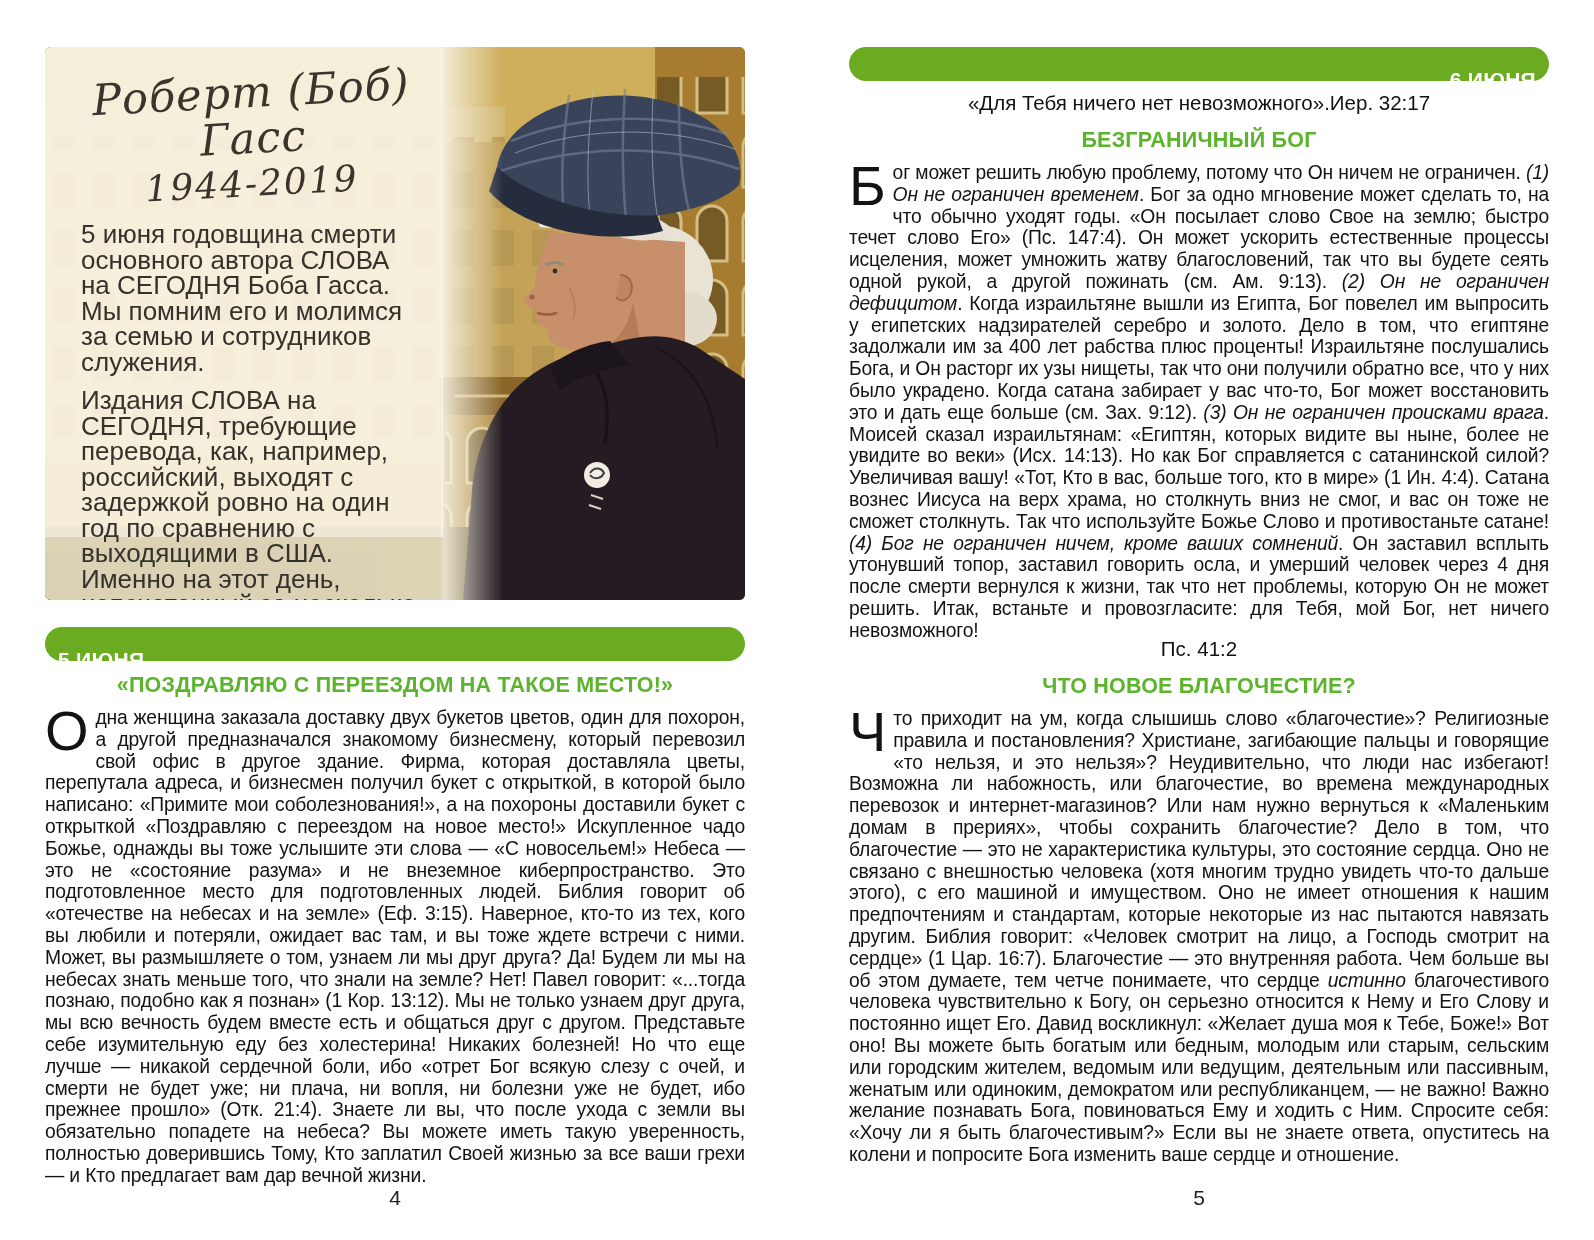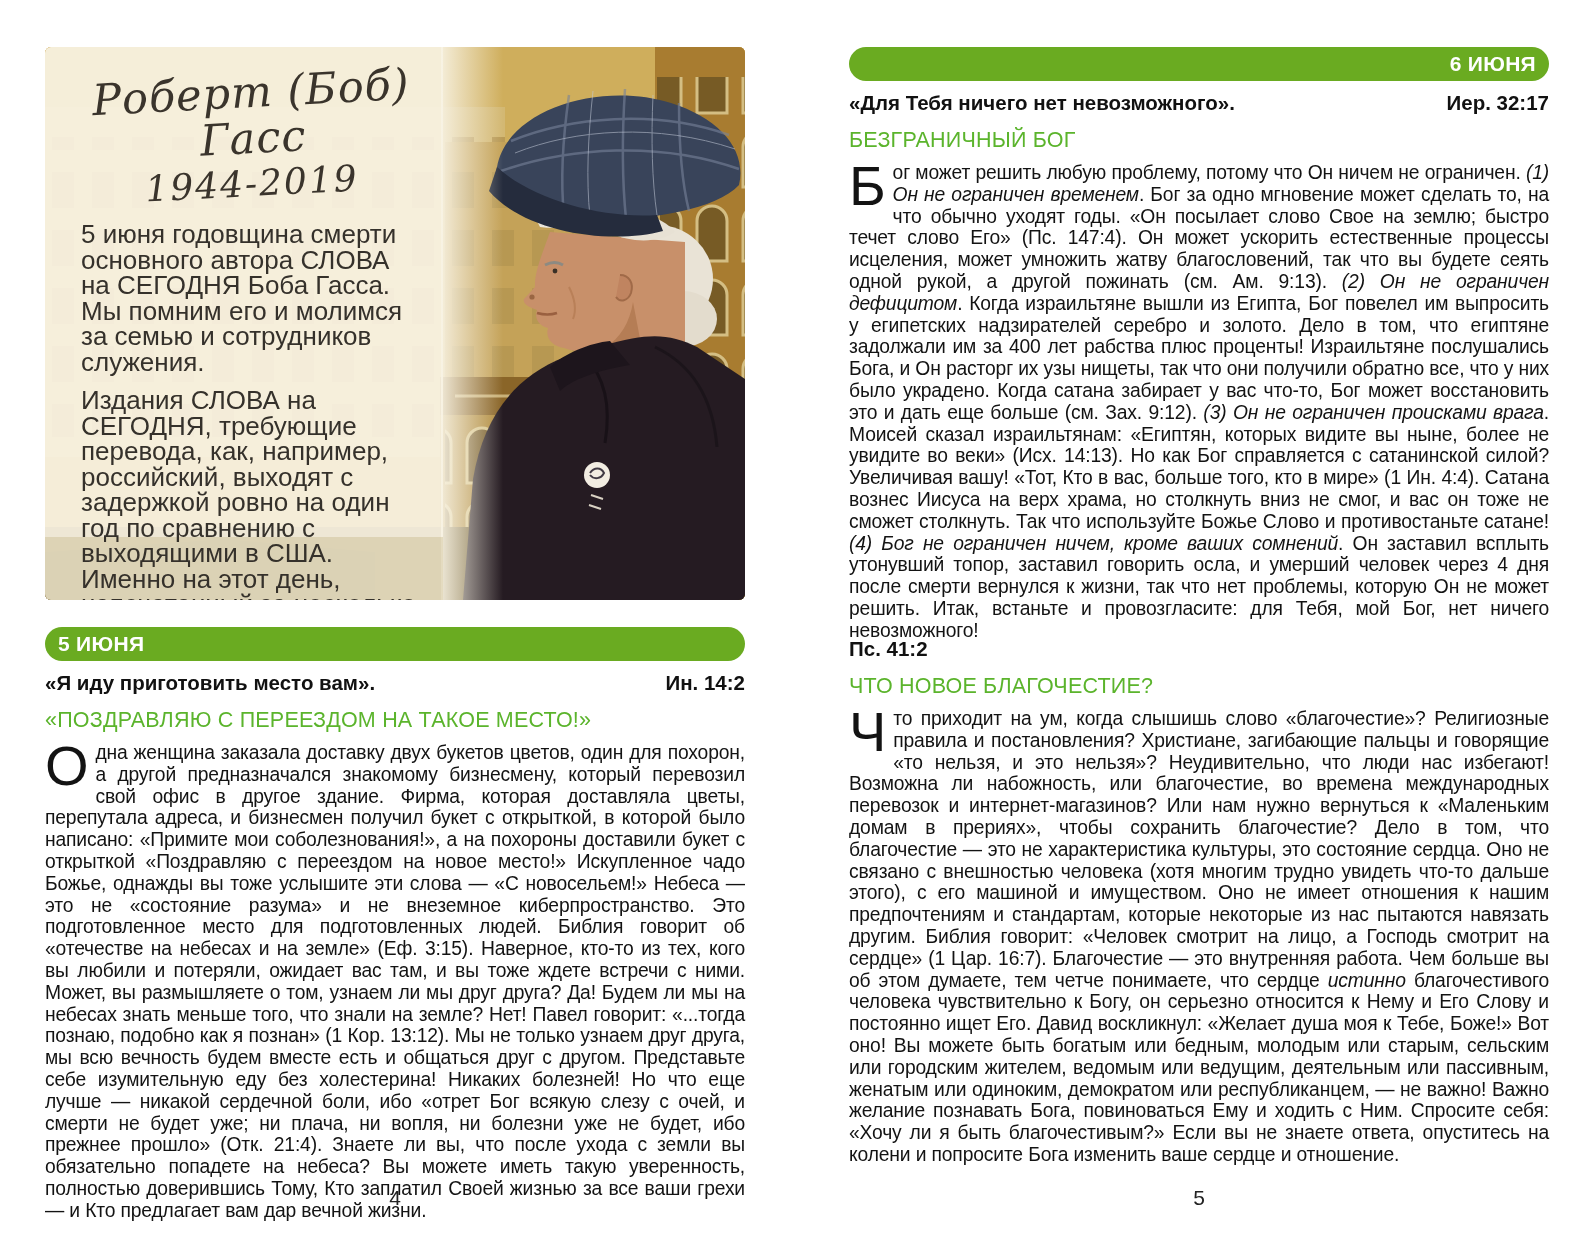--- a/index.html
+++ b/index.html
@@ -7,33 +7,33 @@
     width:1594px;height:1240px;background:#ffffff;position:relative;
     font-family:"Liberation Sans", sans-serif;color:#111;
     -webkit-font-smoothing:antialiased;
   }
   .page{position:absolute;top:47px;width:700px;height:1193px;}
   .page-left{left:45px;}
   .page-right{left:849px;}
 
   .banner{
     height:34px;background:#6aab21;color:#fff;font-weight:bold;
-    font-size:21px;line-height:34px;padding:0 13px;box-sizing:border-box;
+    font-size:21px;line-height:34px;padding:16px 13px;box-sizing:border-box;
     letter-spacing:0.3px;
     border-radius:17px;
   }
   .banner.right{text-align:right;}
 
   .entry{position:absolute;left:0;width:700px;}
   .quote-row{
-    display:flex;justify-content:space-between;align-items:baseline;
-    font-weight:bold;font-size:20.5px;margin-top:9px;line-height:26px;
+    display:flex;justify-content:center;align-items:baseline;
+    font-weight:normal;font-size:20.5px;margin-top:9px;line-height:26px;
   }
   .entry-title{
-    color:#5bb42c;font-weight:normal;font-size:21.5px;
+    text-align:center;color:#5bb42c;font-weight:bold;font-size:21.5px;
     margin:11px 0 9px;line-height:26px;letter-spacing:0.2px;
   }
   .body-text{
     font-size:19.3px;line-height:21.8px;text-align:justify;margin:0;
     color:#131313;letter-spacing:-0.15px;
   }
   .dropcap{
     float:left;font-size:56px;line-height:45px;margin:1px 7px 0 0;
     font-weight:normal;color:#131313;
   }
@@ -161,24 +161,20 @@
     <div class="mem-text">
       <div class="mem-name">Роберт (Боб) Гасс</div>
       <div class="mem-years">1944-2019</div>
       <p class="mem-p first">5 июня годовщина смерти основного автора СЛОВА на СЕГОДНЯ Боба Гасса. Мы помним его и молимся за семью и сотрудников служения.</p>
       <p class="mem-p">Издания СЛОВА на СЕГОДНЯ, требующие перевода, как, например, российский, выходят с задержкой ровно на один год по сравнению с выходящими в США. Именно на этот день, напечатанный за несколько месяцев до смерти Боба, попал текст о надежде верующего на небеса. Как часто говорил Боб Гасс: «Я не знал, но Бог знал…»</p>
     </div>
   </div>
 
   <div class="entry" style="top:580px">
     <div class="banner">5 ИЮНЯ</div>
-    <div class="quote-row">
-      <span>«Я иду приготовить место вам».</span>
-      <span>Ин. 14:2</span>
-    </div>
     <h2 class="entry-title">«ПОЗДРАВЛЯЮ С ПЕРЕЕЗДОМ НА ТАКОЕ МЕСТО!»</h2>
     <p class="body-text"><span class="dropcap">О</span><span><span>дна женщина заказала доставку двух букетов цветов, один для похорон, а другой предназначался знакомому бизнесмену, который перевозил свой офис в другое здание. Фирма, которая доставляла цветы, перепутала адреса, и бизнесмен получил букет с открыткой, в которой было написано: «Примите мои соболезнования!», а на похороны доставили букет с открыткой «Поздравляю с переездом на новое место!» Искупленное чадо Божье, однажды вы тоже услышите эти слова — «С новосельем!» Небеса — это не «состояние разума» и не внеземное киберпространство. Это подготовленное место для подготовленных людей. Библия говорит об «отечестве на небесах и на земле» (Еф. 3:15). Наверное, кто-то из тех, кого вы любили и потеряли, ожидает вас там, и вы тоже ждете встречи с ними. Может, вы размышляете о том, узнаем ли мы друг друга? Да! Будем ли мы на небесах знать меньше того, что знали на земле? Нет! Павел говорит: «...тогда познаю, подобно как я познан» (1 Кор. 13:12). Мы не только узнаем друг друга, мы всю вечность будем вместе есть и общаться друг с другом. Представьте себе изумительную еду без холестерина! Никаких болезней! Но что еще лучше — никакой сердечной боли, ибо «отрет Бог всякую слезу с очей, и смерти не будет уже; ни плача, ни вопля, ни болезни уже не будет, ибо прежнее прошло» (Отк. 21:4). Знаете ли вы, что после ухода с земли вы обязательно попадете на небеса? Вы можете иметь такую уверенность, полностью доверившись Тому, Кто заплатил Своей жизнью за все ваши грехи — и Кто предлагает вам дар вечной жизни.</span></span></p>
   </div>
 
   <div class="pagenum">4</div>
 </section>
 
 <section class="page page-right">
 
   <div class="entry" style="top:0">

